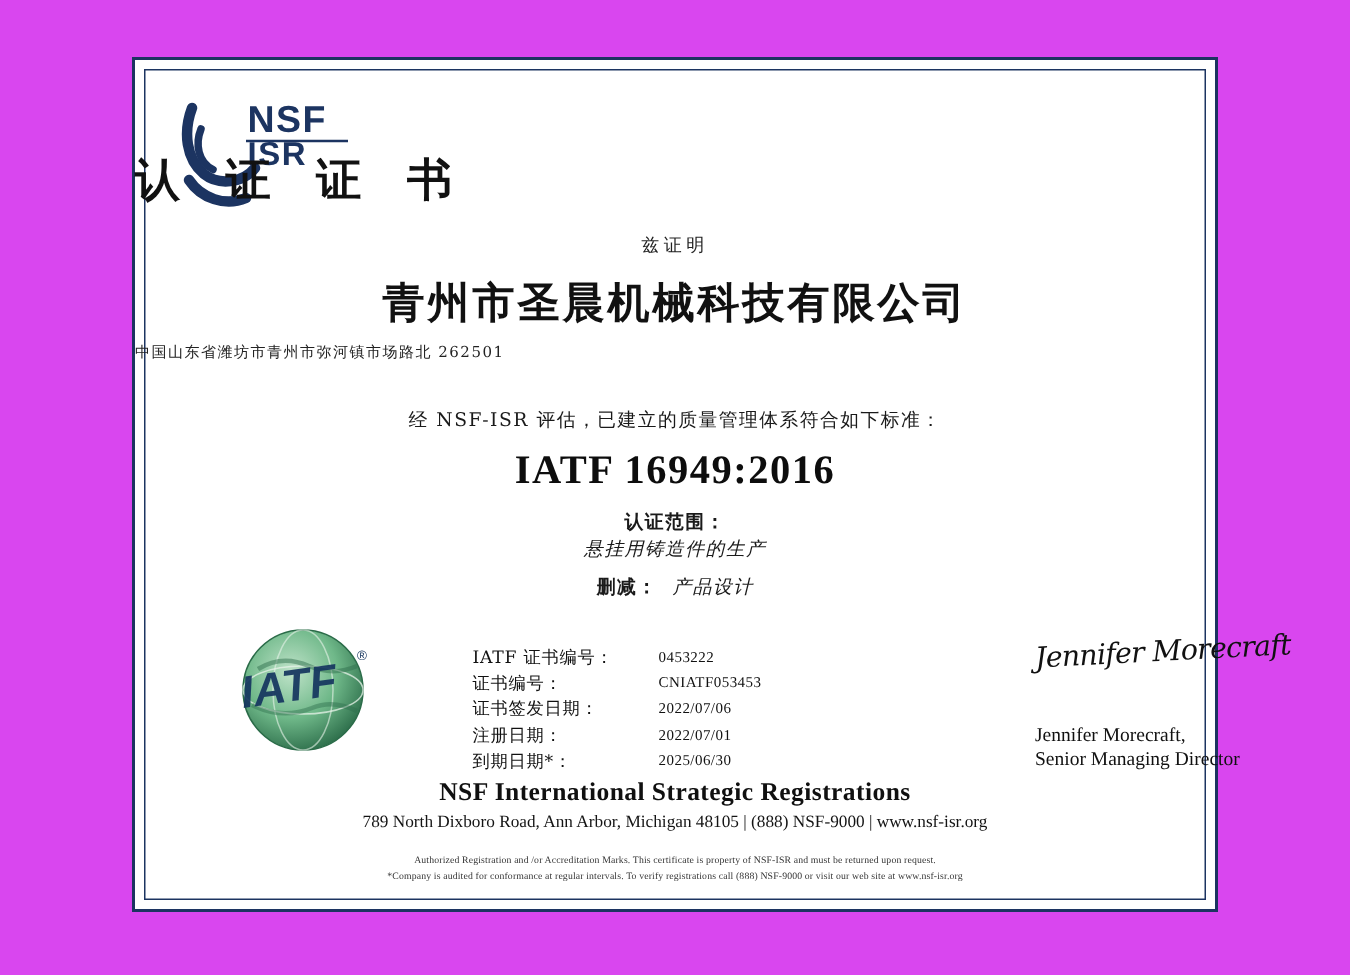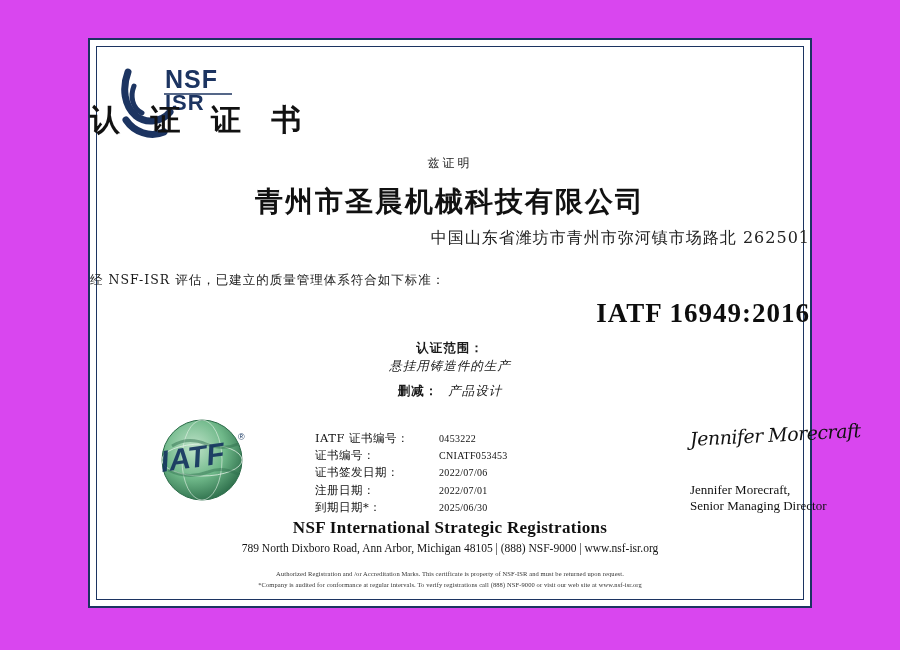--- a/index.html
+++ b/index.html
@@ -106,45 +106,45 @@
     font-weight: bold;
     letter-spacing: 2px;
     color: #111111;
   }
 
   .company-address {
     position: absolute;
     top: 188px;
     left: 0;
     width: 100%;
-    text-align: right;
-    font-family: "DejaVu Serif", serif;
-    font-size: 16px;
+    text-align: left;
+    font-family: "DejaVu Serif", serif;
+    font-size: 10px;
     letter-spacing: 1px;
     color: #222222;
   }
 
   .standard-lead {
     position: absolute;
     top: 232px;
     left: 0;
     width: 100%;
-    text-align: left;
+    text-align: center;
     font-family: "DejaVu Serif", serif;
     font-size: 12.5px;
     letter-spacing: 1px;
     color: #1a1a1a;
   }
 
   .standard-name {
     position: absolute;
     top: 258px;
     left: 0;
     width: 100%;
-    text-align: right;
+    text-align: center;
     font-family: "Liberation Serif", serif;
     font-size: 27px;
     font-weight: bold;
     letter-spacing: 1px;
     color: #0d0d0d;
   }
 
   .scope-label {
     position: absolute;
     top: 300px;

